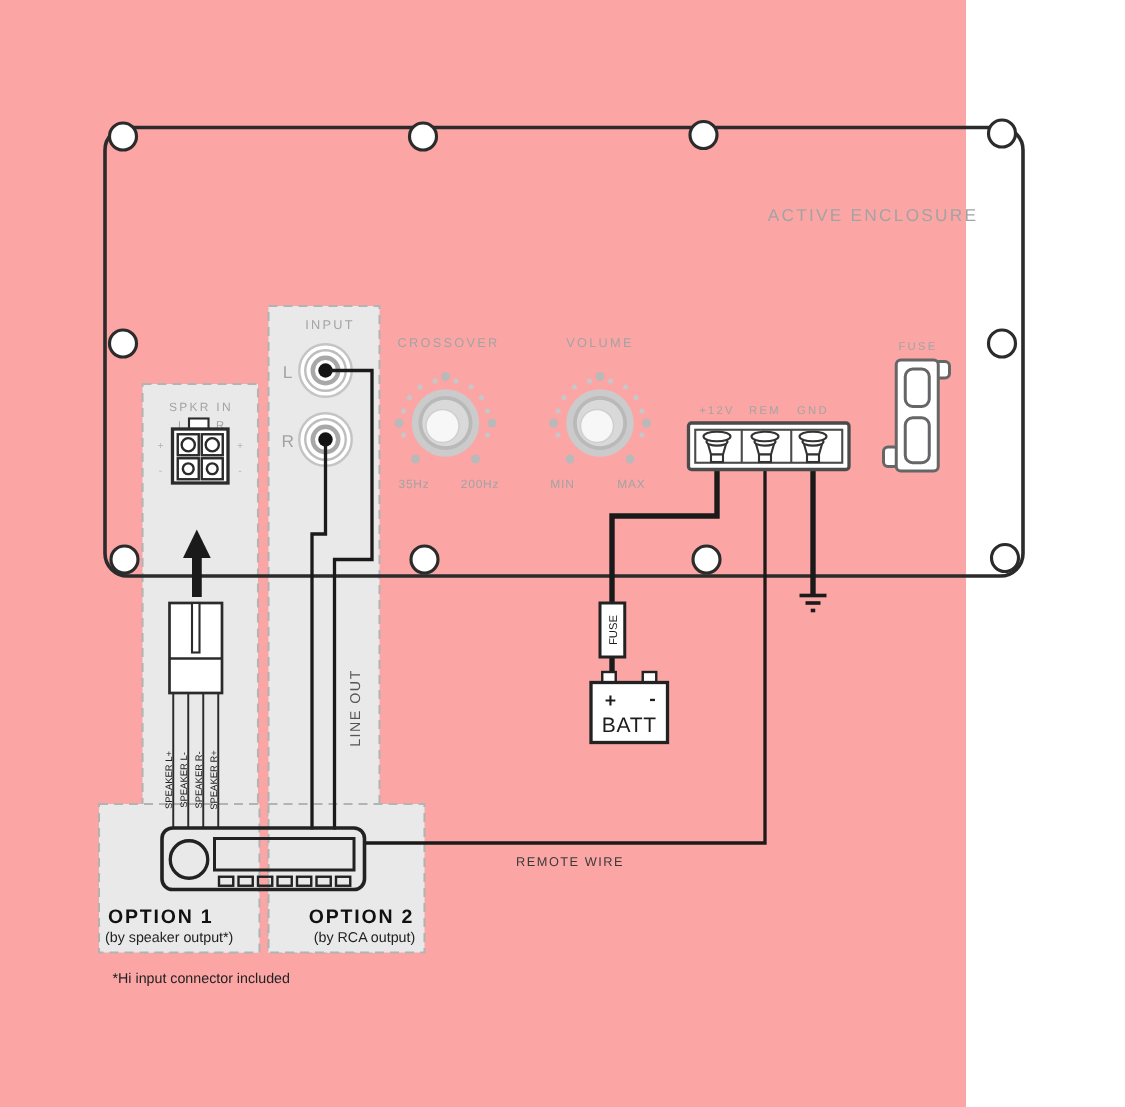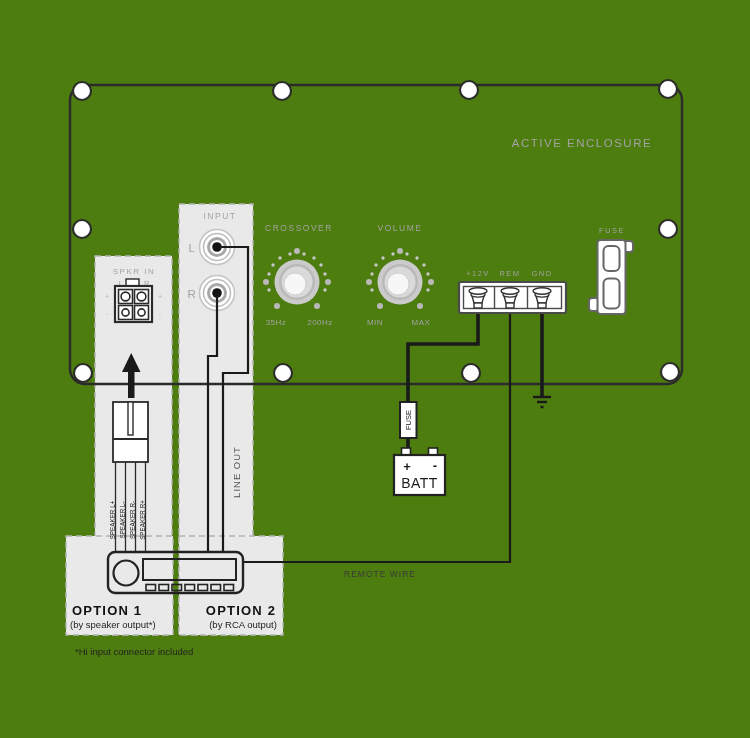--- a/index.html
+++ b/index.html
@@ -1,16 +1,16 @@
 <!DOCTYPE html>
 <html><head>
 <meta charset="utf-8">
 <style>
   html,body{margin:0;padding:0;background:#ffffff;}
-  .stage{width:750px;height:738px;position:relative;background:#4d7c0f;}
+  .stage{width:644px;height:738px;position:relative;background:#fca5a5;}
   svg text{font-family:"Liberation Sans", sans-serif;}
   .panel-label{fill:#a3a3a3;letter-spacing:1.5px;}
   .tick-label{fill:#a3a3a3;letter-spacing:0.5px;}
   .dark-label{fill:#1c1c1c;}
   .mid-label{fill:#3a3a3a;}
   .opt-title{fill:#111;font-weight:bold;letter-spacing:1.2px;}
   .opt-sub{fill:#222;}
 </style>
 </head>
 <body>

